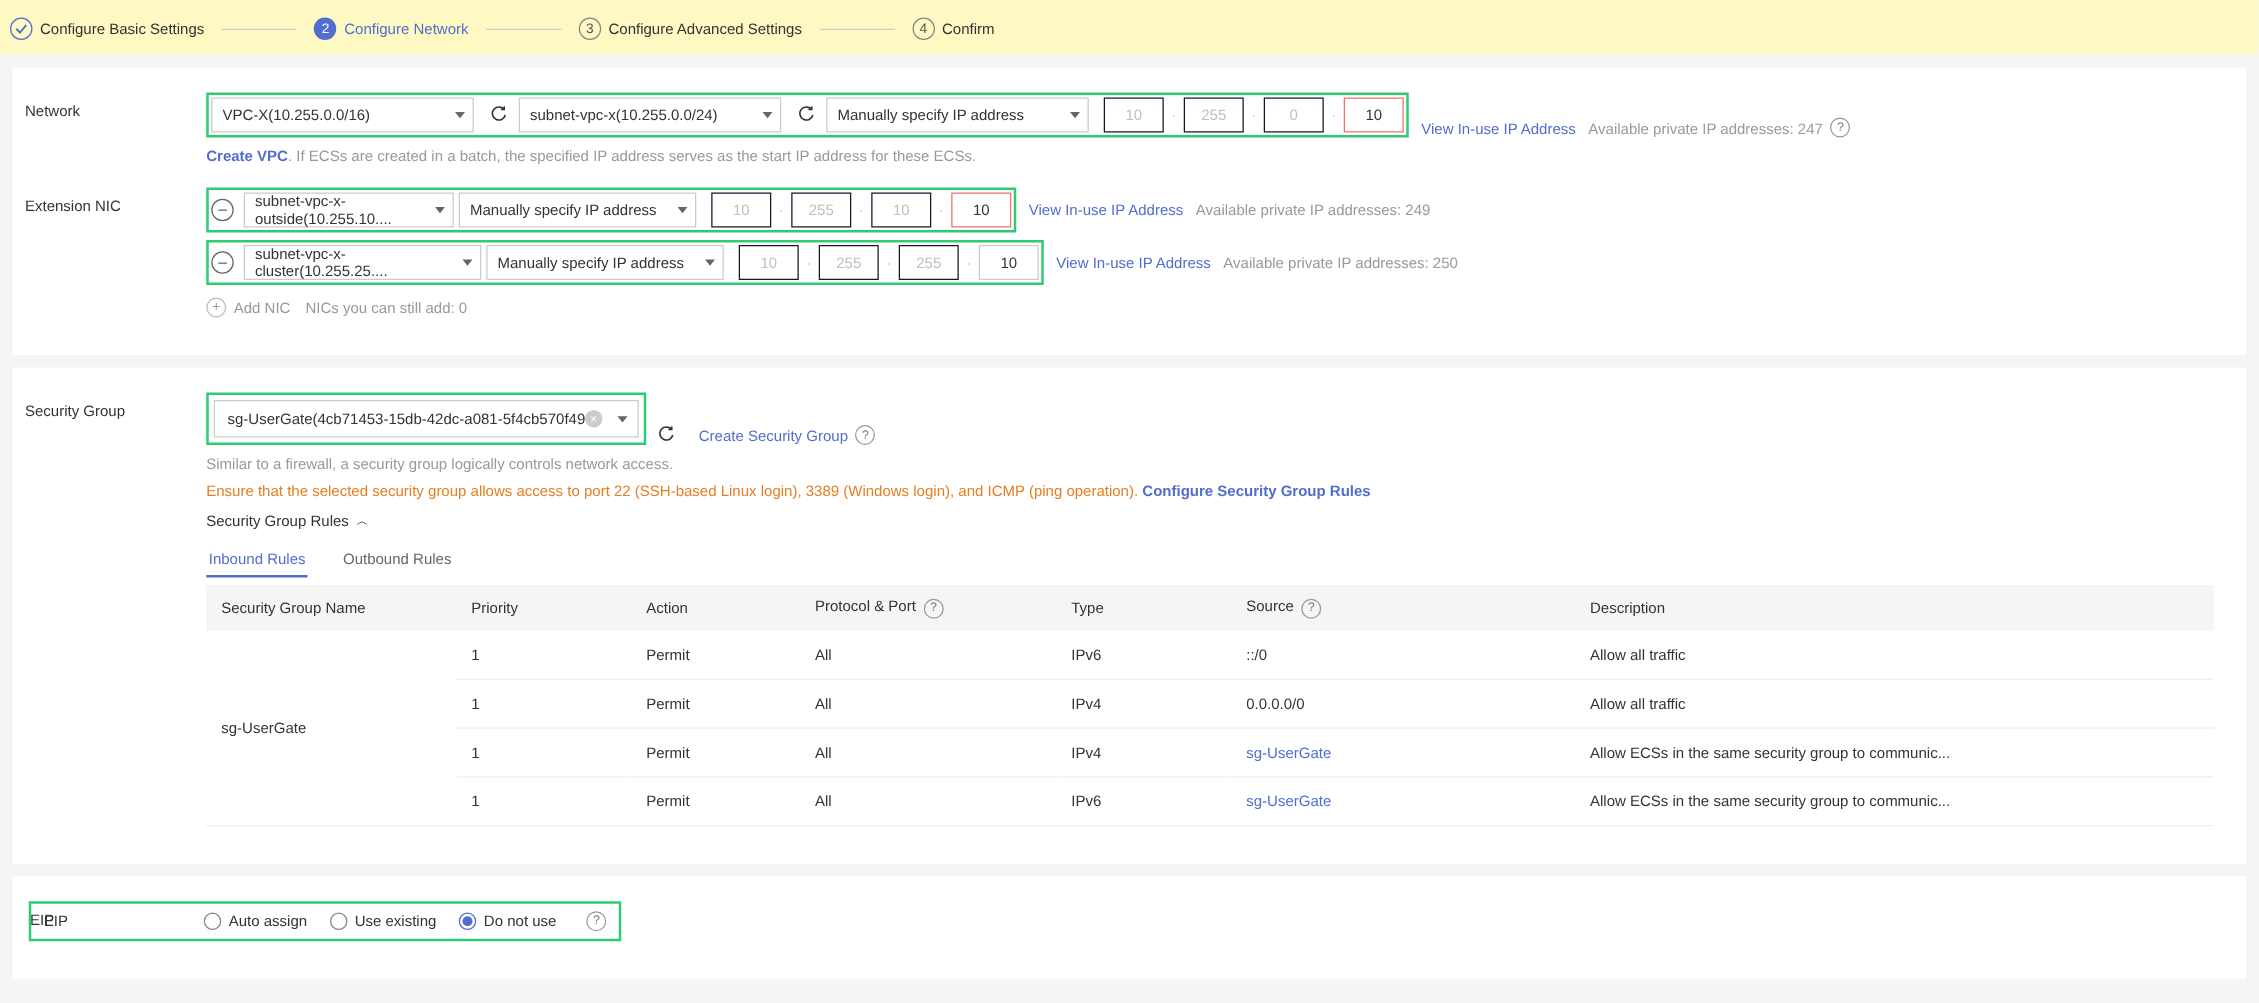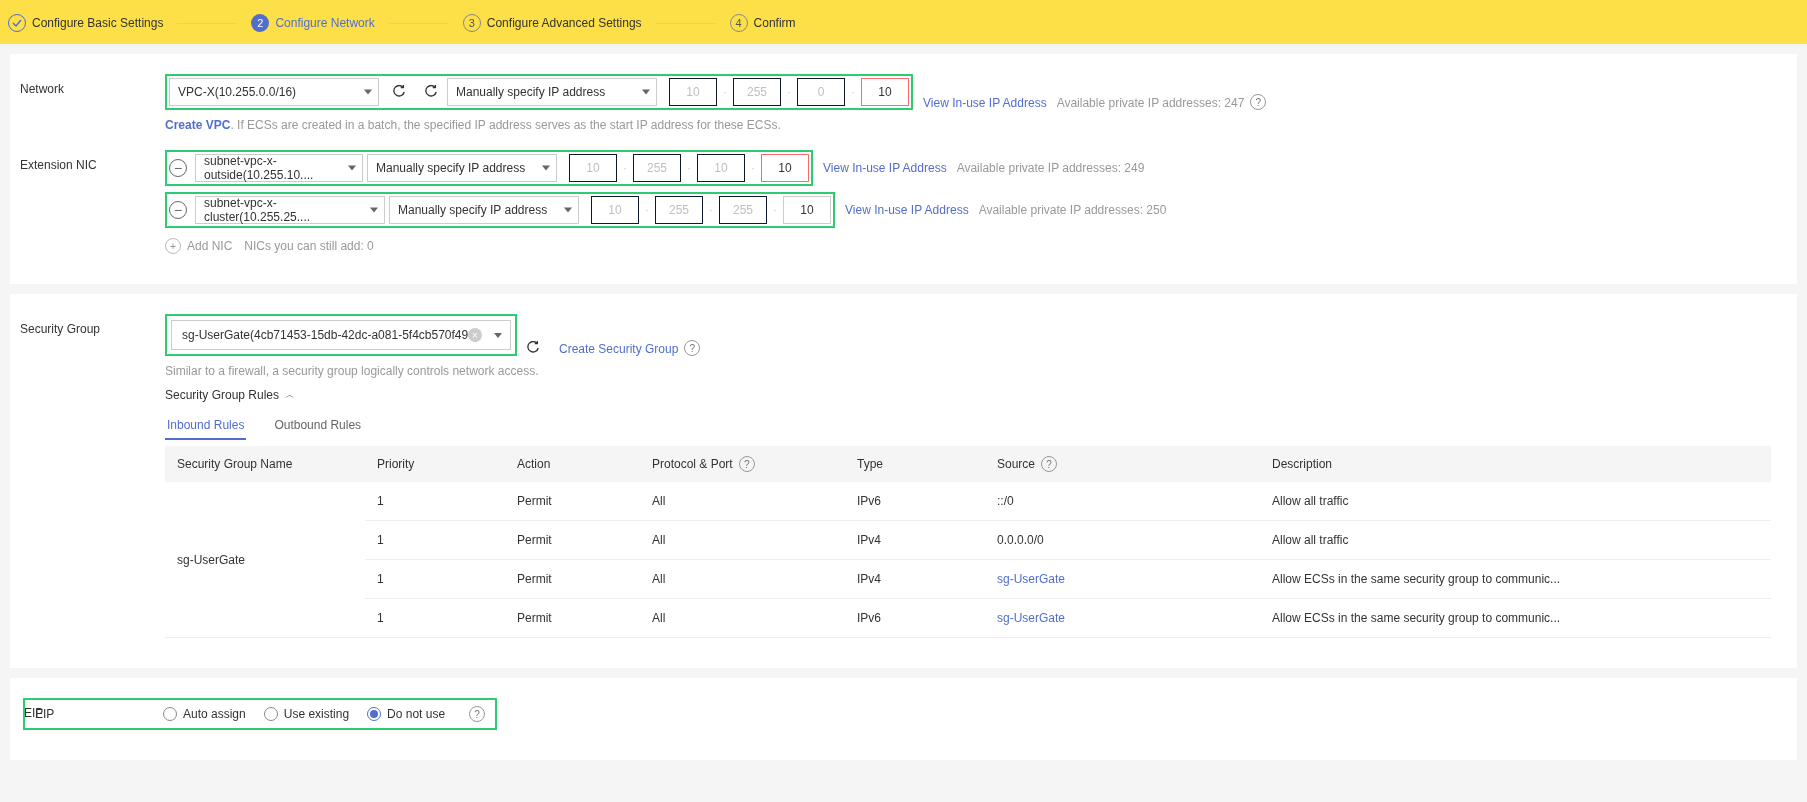--- a/index.html
+++ b/index.html
@@ -1,17 +1,17 @@
 <!DOCTYPE html>
 <html><head>
 <meta charset="utf-8">
 <style>
   * { box-sizing: border-box; margin: 0; padding: 0; }
   body { font-family: Arial, Helvetica, sans-serif; font-size: 12px; color: #333; background: #f5f5f5; width: 1807px; }
-  .stepper { display: flex; align-items: center; padding: 14px 8px 12px; background: #fde047; }
+  .stepper { display: flex; align-items: center; padding: 14px 8px 12px; background: #fef9c3; }
   .step { display: flex; align-items: center; gap: 6px; }
   .step-icon { width: 18px; height: 18px; border-radius: 50%; display: flex; align-items: center; justify-content: center; font-size: 11px; }
   .step-icon.done { border: 1.5px solid #526ecc; color: #526ecc; }
   .step-icon.active { background: #526ecc; color: #fff; }
   .step-icon.pending { border: 1px solid #888; color: #555; }
   .step-label { color: #333; }
   .step-label.active { color: #526ecc; }
   .step-sep { width: 60px; height: 1px; background: #ccc; margin: 0 14px; }
   .panel { background: #fff; margin: 10px 10px 0; padding: 20px 10px 20px 10px; }
   .row { display: flex; align-items: flex-start; margin-bottom: 10px; }
@@ -99,20 +99,24 @@
           <span class="select" style="width:210px">
             <span>VPC-X(10.255.0.0/16)</span>
               <span class="caret"></span>
           </span>
           <span class="refresh-icon">
             <svg width="14" height="14" viewBox="0 0 16 16">
                 <path d="M13 3 A6 6 0 1 0 14 8" stroke="#333" fill="none" stroke-width="1.5"></path>
                 <path d="M13 0 L13 3 L10 3" stroke="#333" fill="none" stroke-width="1.5"></path>
               </svg>
           </span>
+          <span class="select" style="width:210px">
+            <span>subnet-vpc-x(10.255.0.0/24)</span>
+              <span class="caret"></span>
+          </span>
           <span class="refresh-icon">
             <svg width="14" height="14" viewBox="0 0 16 16">
                 <path d="M13 3 A6 6 0 1 0 14 8" stroke="#333" fill="none" stroke-width="1.5"></path>
                 <path d="M13 0 L13 3 L10 3" stroke="#333" fill="none" stroke-width="1.5"></path>
               </svg>
           </span>
           <span class="select" style="width:210px">
             <span>Manually specify IP address</span>
               <span class="caret"></span>
           </span>
@@ -210,20 +214,24 @@
         <span class="refresh-icon">
           <svg width="14" height="14" viewBox="0 0 16 16">
               <path d="M13 3 A6 6 0 1 0 14 8" stroke="#333" fill="none" stroke-width="1.5"></path>
               <path d="M13 0 L13 3 L10 3" stroke="#333" fill="none" stroke-width="1.5"></path>
             </svg>
         </span>
         <span class="link">Create Security Group</span>
         <span class="help-icon">?</span>
       </div>
       <div class="helper-line">Similar to a firewall, a security group logically controls network access.</div>
+      <div class="helper-line">
+        <span class="orange">Ensure that the selected security group allows access to port 22 (SSH-based Linux login), 3389 (Windows login), and ICMP (ping operation). </span>
+        <a>Configure Security Group Rules</a>
+      </div>
 
       <div class="sg-rules-hdr">
         <span>Security Group Rules</span>
         <span class="chev">︿</span>
       </div>
 
       <div class="tabs">
         <div class="tab active">Inbound Rules</div>
         <div class="tab">Outbound Rules</div>
       </div>

